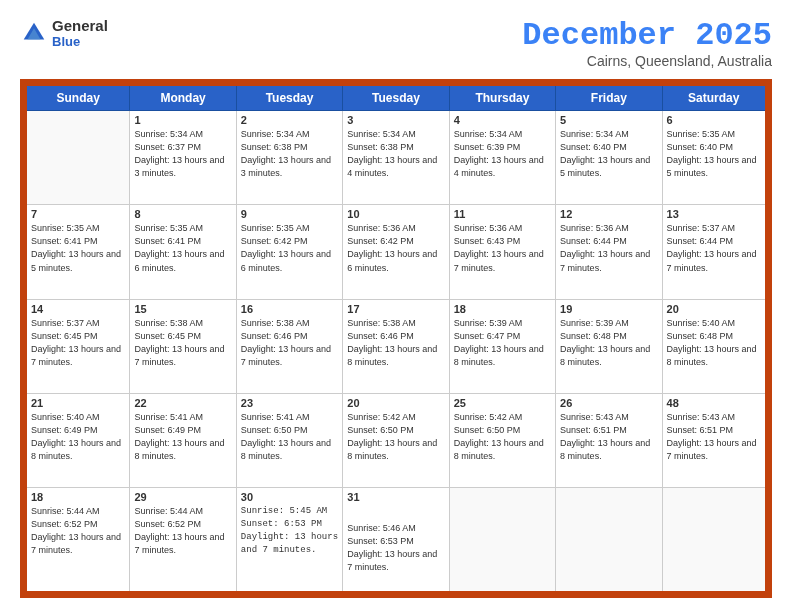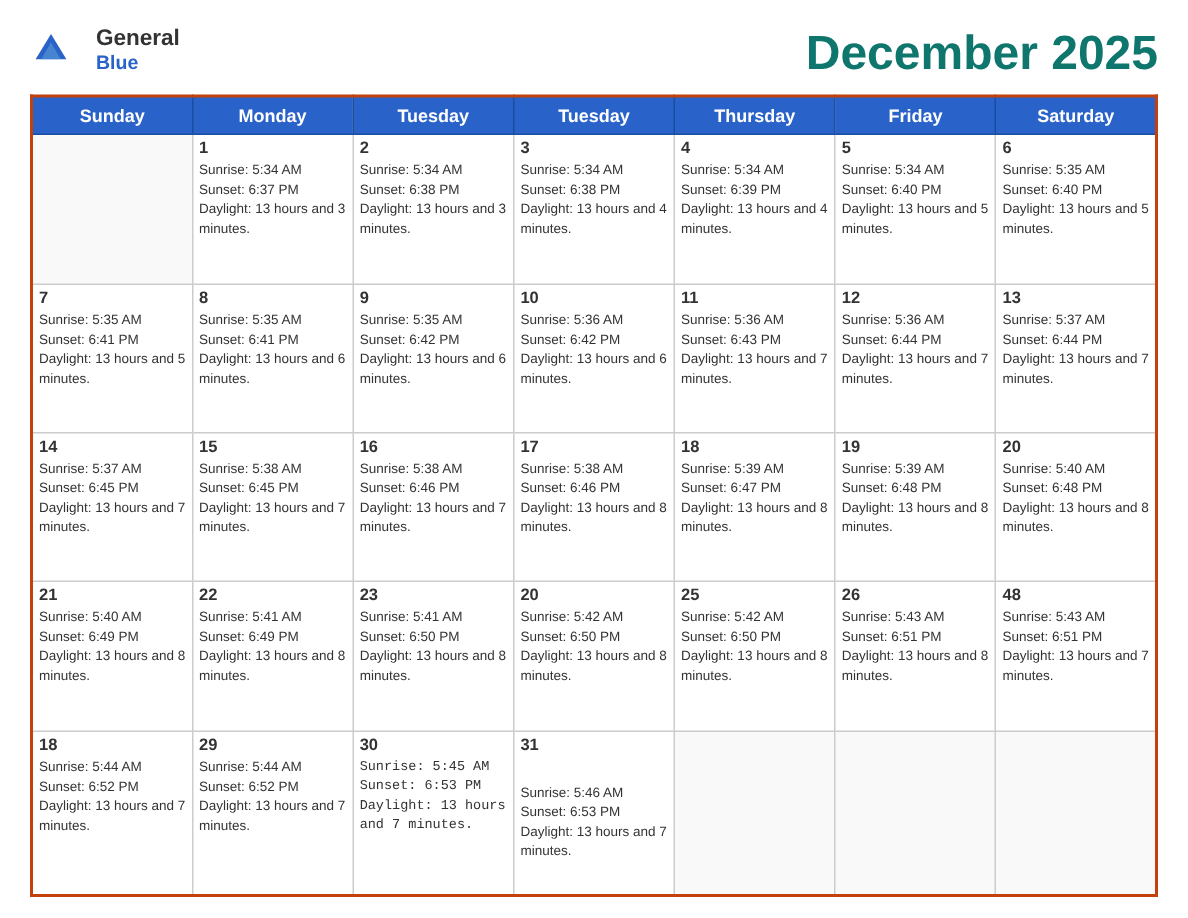--- a/index.html
+++ b/index.html
@@ -19,21 +19,21 @@
     }
     .header {
       display: flex;
       justify-content: space-between;
       align-items: flex-start;
       margin-bottom: 10px;
     }
     .logo {
       display: flex;
       align-items: center;
-      gap: 16px;
+      gap: 4px;
     }
     .logo-text {
       display: flex;
       flex-direction: column;
       line-height: 1.1;
     }
     .logo-general {
       font-size: 15px;
       font-weight: bold;
       color: #333;
@@ -46,30 +46,31 @@
     .logo-icon {
       width: 28px;
       height: 28px;
     }
     .title-block {
       text-align: right;
     }
     .month-title {
       font-size: 32px;
       font-weight: bold;
-      color: #0f766e;
+      color: #3b82f6;
       line-height: 1.1;
+      font-family: Liberation Mono, monospace;
     }
     .subtitle {
       font-size: 14px;
       color: #555;
     }
     .calendar {
       flex: 1;
-      border: 2px solid #c2410c;
+      border: 7px solid #c2410c;
       border-collapse: collapse;
       width: 100%;
       table-layout: fixed;
     }
     .calendar th {
       background: #2962c8;
       color: #fff;
       font-size: 12px;
       font-weight: bold;
       text-align: center;
@@ -114,20 +115,21 @@
         <polygon points="15,4 26,22 4,22" fill="#2962c8"></polygon>
         <polygon points="15,10 22,22 8,22" fill="#5b9bd5" opacity="0.6"></polygon>
       </svg>
       <div class="logo-text">
         <span class="logo-general">General</span>
         <span class="logo-blue">Blue</span>
       </div>
     </div>
     <div class="title-block">
       <div class="month-title">December 2025</div>
+      <div class="subtitle">Cairns, Queensland, Australia</div>
     </div>
   </div>
 
   <table class="calendar">
     <thead>
       <tr>
       <th>Sunday</th>
           <th>Monday</th>
           <th>Tuesday</th>
           <th>Tuesday</th>

